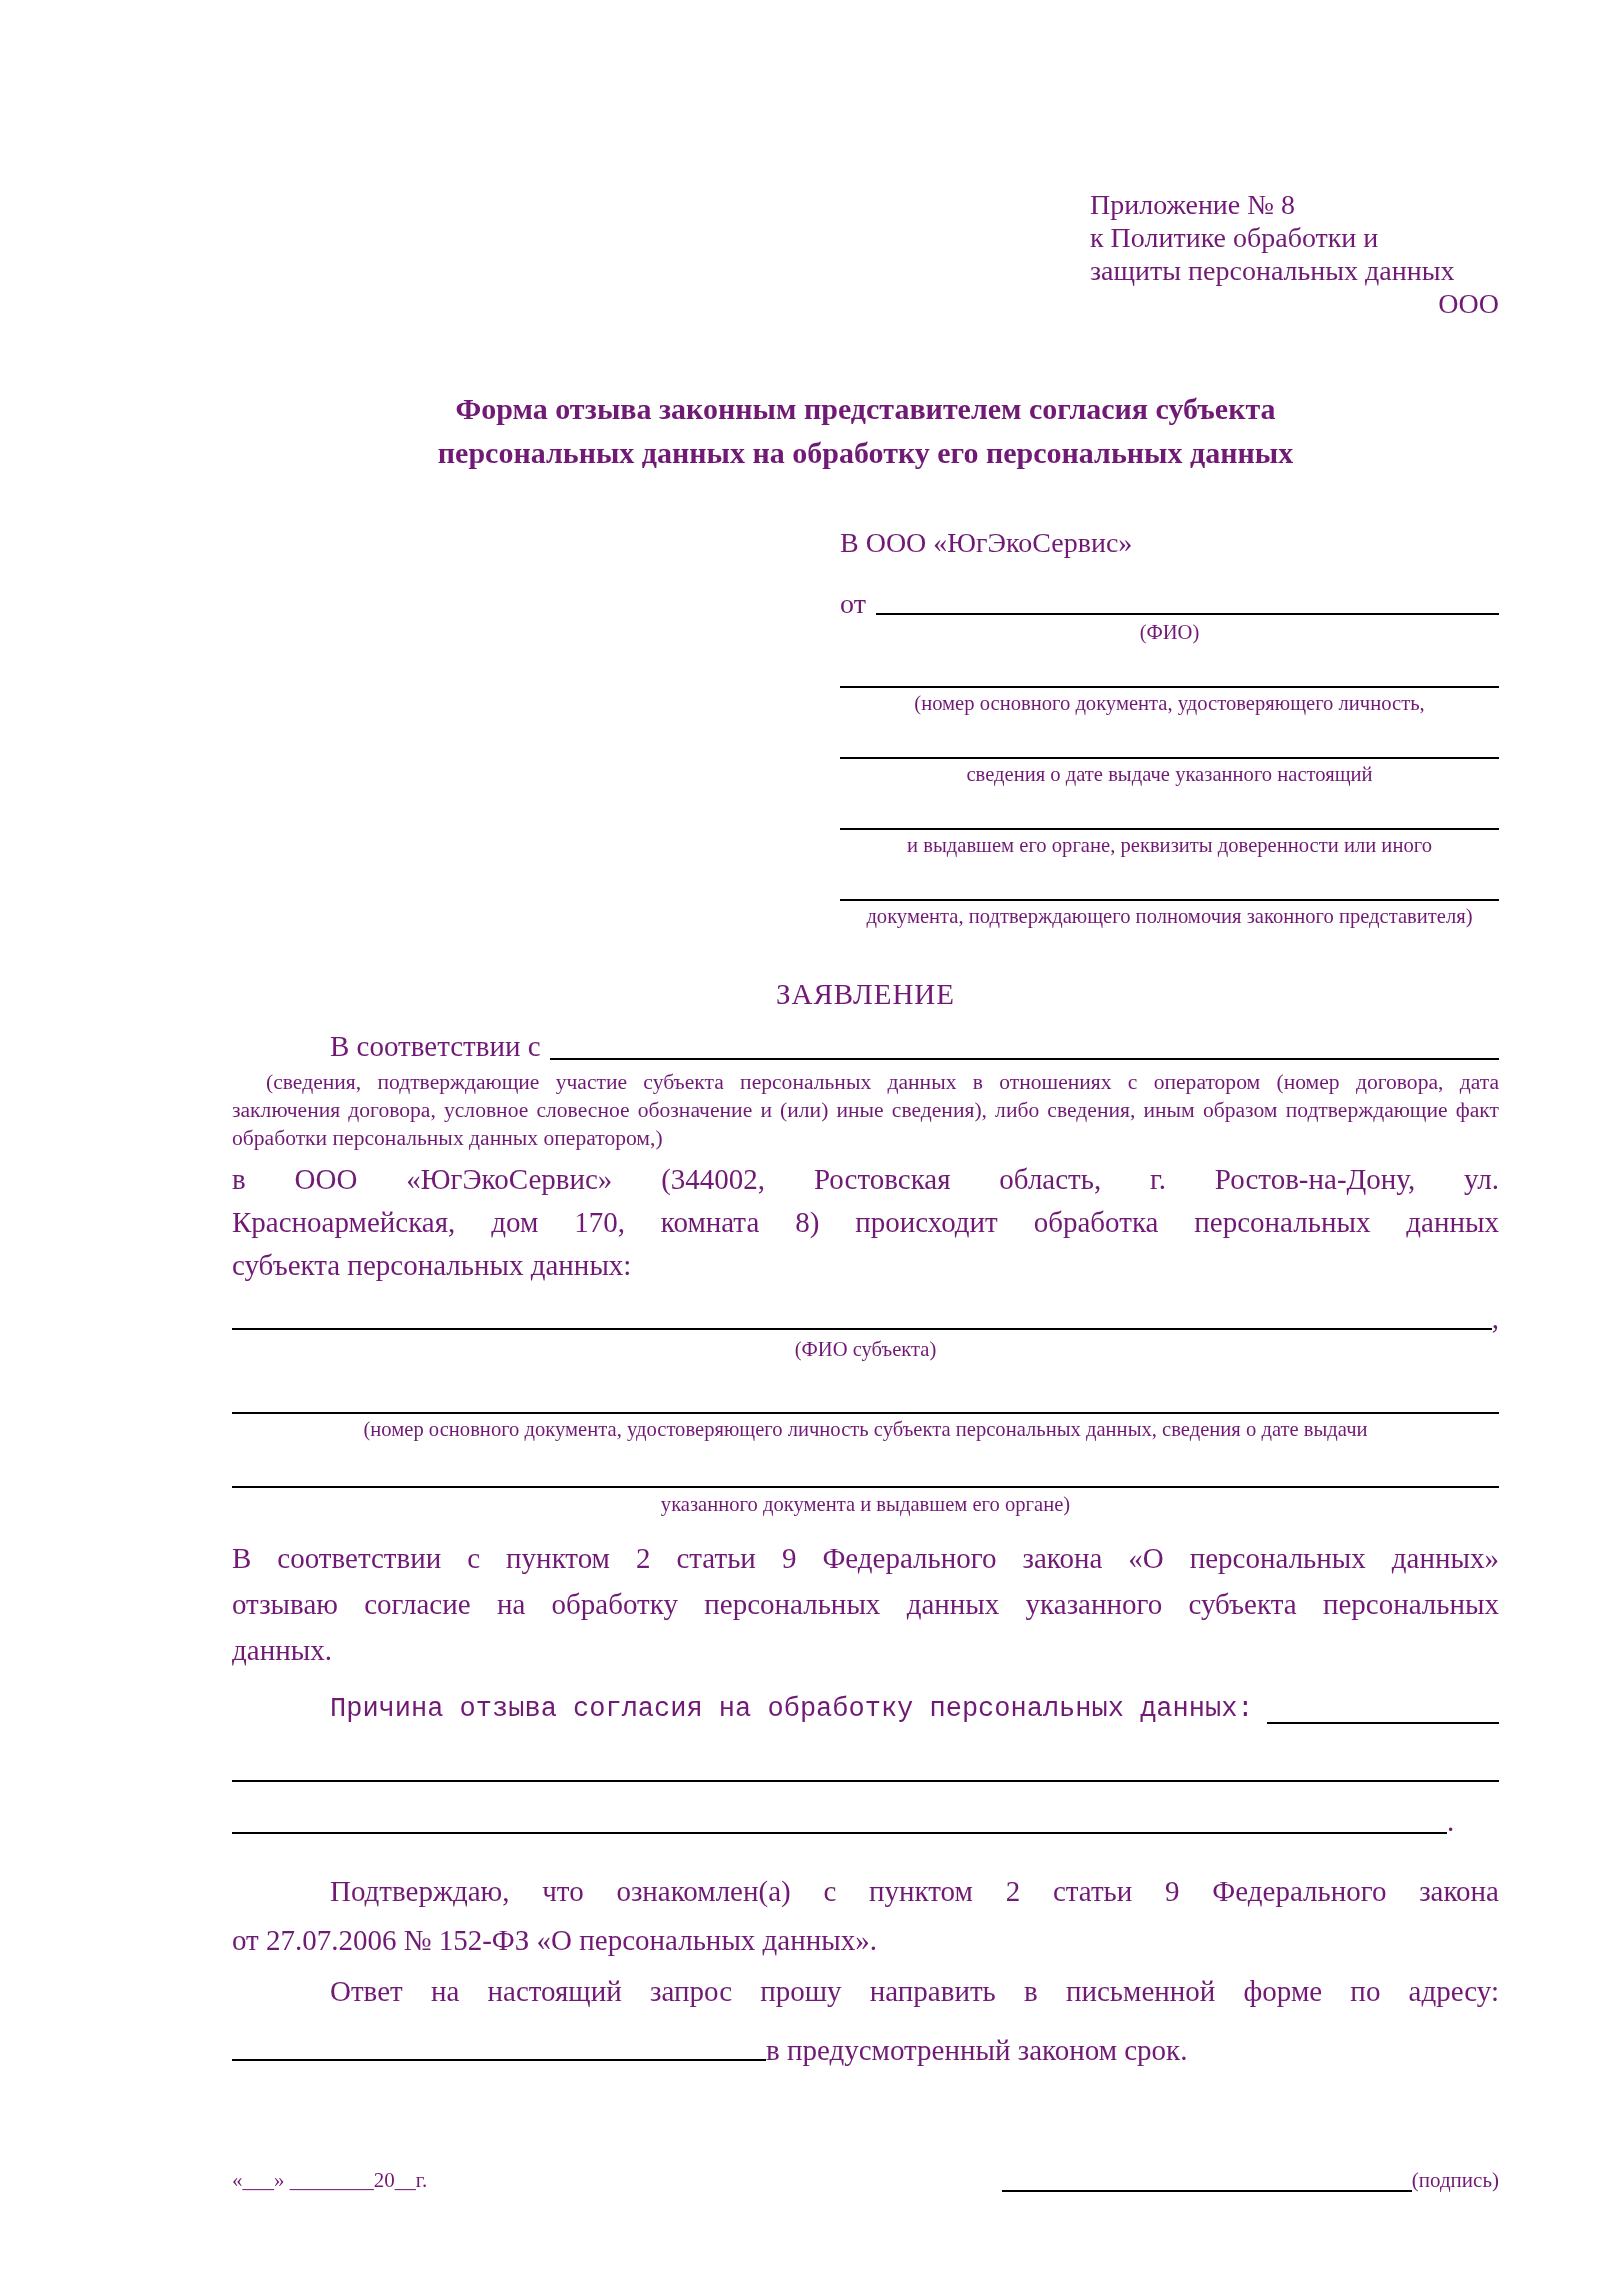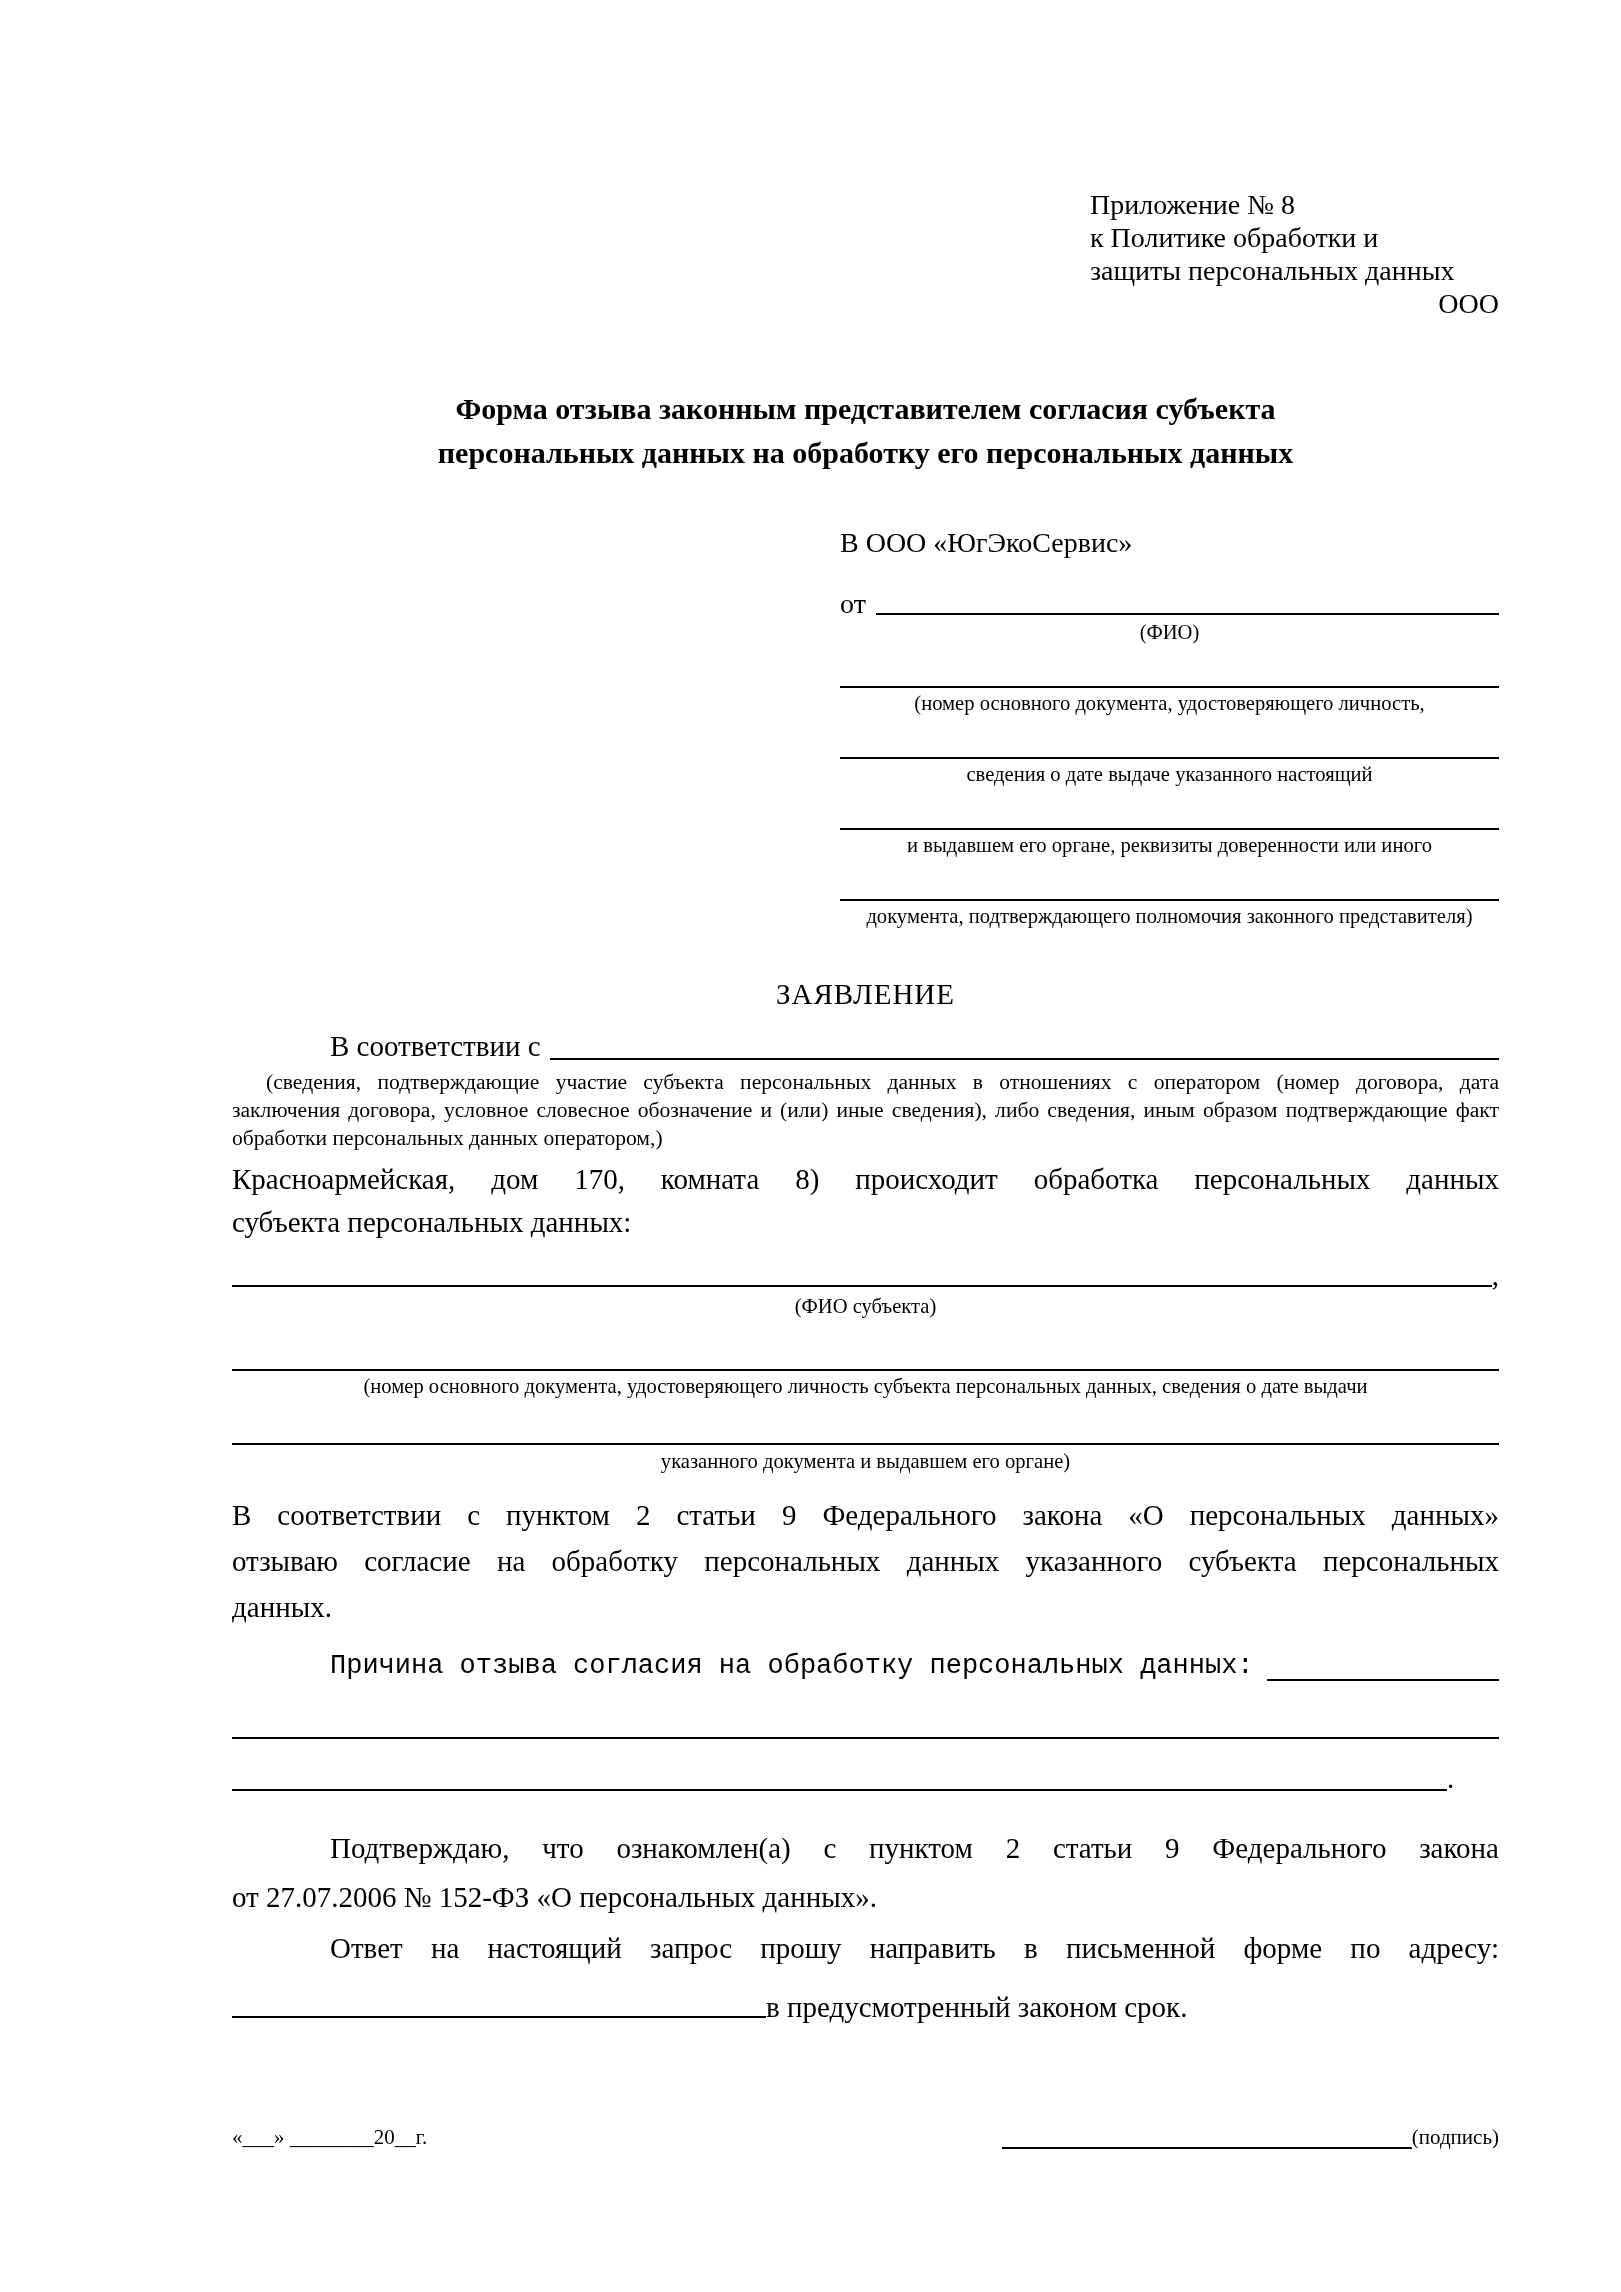--- a/index.html
+++ b/index.html
@@ -1,20 +1,20 @@
 <!DOCTYPE html>
 <html><head>
 <meta charset="utf-8">
 <style>
   * { margin:0; padding:0; box-sizing:border-box; }
   html, body { background:#ffffff; }
   .page {
     position:relative;
     width:1621px; height:2293px;
-    background:#ffffff; color:#000000;
+    background:#ffffff; color:#701a75;
     font-family:"Liberation Serif", serif;
     padding:188px 122px 0 232px;
     overflow:hidden;
   }
   .flex-row { display:flex; align-items:flex-end; }
   .blank-fill { flex:1; border-bottom:2.9px solid #000; margin-bottom:4.9px; }
   .blank-seg { display:inline-block; border-bottom:2.9px solid #000; margin-bottom:4.9px; }
   .hrule { height:0; border-bottom:2.9px solid #000; }
   .center { text-align:center; }
   .cap { font-size:20.6px; line-height:25.5px; }
@@ -129,20 +129,21 @@
     <span class="blank-fill"></span>
   </div>
 
   <div class="basis">
     <div class="jcap first">(сведения, подтверждающие участие субъекта персональных данных в отношениях с оператором (номер договора, дата</div>
     <div class="jcap">заключения договора, условное словесное обозначение и (или) иные сведения), либо сведения, иным образом подтверждающие факт</div>
     <div class="jcap last">обработки персональных данных оператором,)</div>
   </div>
 
   <div class="operator">
+    <div class="jline">в ООО «ЮгЭкоСервис» (344002, Ростовская область, г. Ростов-на-Дону, ул.</div>
     <div class="jline">Красноармейская, дом 170, комната 8) происходит обработка персональных данных</div>
     <div class="jline last">субъекта персональных данных:</div>
   </div>
 
   <div class="flex-row subject-row">
     <span class="blank-fill"></span>
     <span>,</span>
   </div>
   <div class="cap center subject-cap">(ФИО субъекта)</div>
 

